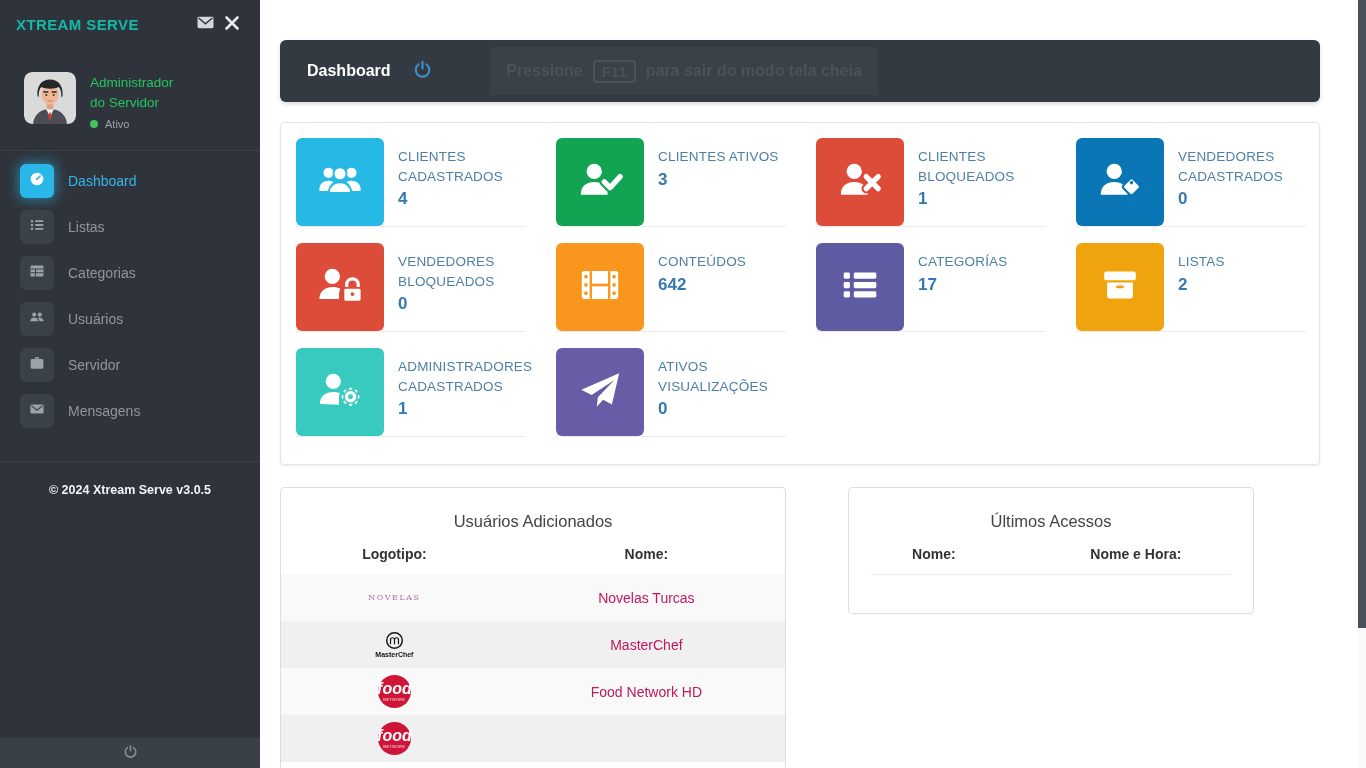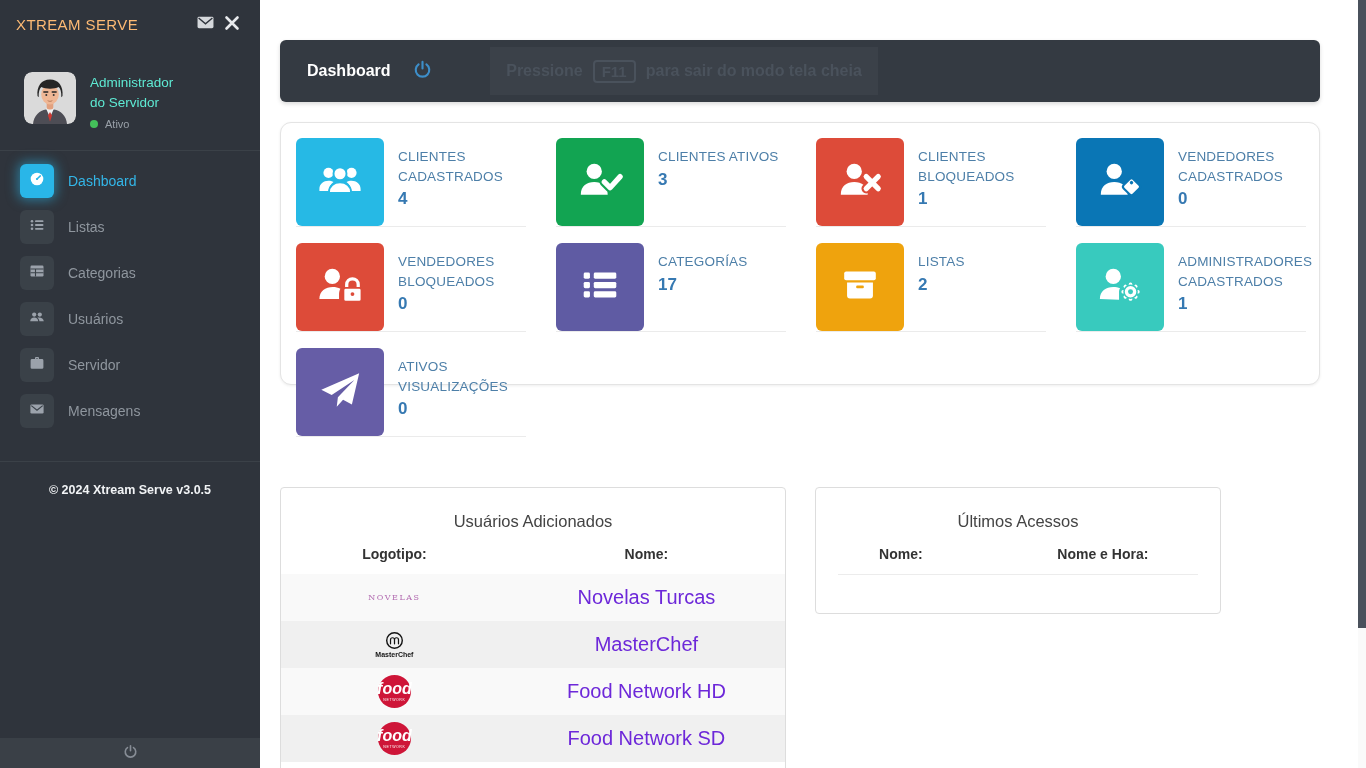--- a/index.html
+++ b/index.html
@@ -2,26 +2,26 @@
 <html><head>
 <meta charset="utf-8">
 <style>
   * { margin:0; padding:0; box-sizing:border-box; }
   html,body { width:1366px; height:768px; overflow:hidden; background:#fff;
     font-family:"Liberation Sans", sans-serif; }
 
   
   .sidebar { position:absolute; left:0; top:0; width:260px; height:768px; background:#2f343c; }
   .sb-header { height:48px; display:flex; align-items:center; padding:0 16px; }
-  .brand { flex:1; font-size:15px; font-weight:normal; letter-spacing:.4px; color:#fdba74; }
+  .brand { flex:1; font-size:15px; font-weight:bold; letter-spacing:.4px; color:#14b8a6; }
   .hdr-btn { background:none; border:none; cursor:pointer; display:flex; align-items:center; padding:4px; }
   .profile { display:flex; margin:24px 0 0 24px; }
   .avatar { width:52px; height:52px; border-radius:8px; overflow:hidden; flex-shrink:0; }
   .p-text { margin-left:14px; padding-top:1px; }
-  .p-name { font-size:13.5px; color:#5eead4; line-height:1.5; }
+  .p-name { font-size:13.5px; color:#22c55e; line-height:1.5; }
   .p-status { margin-top:4px; display:flex; align-items:center; font-size:11px; color:#99a0a8;text-align:center; }
   .dot { width:8px; height:8px; border-radius:50%; background:#44c15a; margin-right:7px; }
   .sb-divider { height:1px; background:#3b4148; margin-top:20px; }
   .menu { padding-top:7px; }
   .menu-item { height:46px; display:flex; align-items:center; padding-left:20px; cursor:pointer; }
   .mi-iconbox { width:34px; height:34px; border-radius:6px; background:#3a4148; color:#9ba2ab;
     display:flex; align-items:center; justify-content:center; --ibg:#3a4148; flex-shrink:0; }
   .mi-label { margin-left:14px; font-size:14px; color:#8f969e; }
   .menu-item.m-active .mi-iconbox { background:#29b6e8; color:#fff; --ibg:#29b6e8;
     box-shadow:0 0 12px 2px rgba(41,182,232,.55); }
@@ -38,45 +38,45 @@
     background:#343a42; border-radius:6px; box-shadow:0 2px 4px rgba(0,0,0,.15); }
   .tb-title { position:absolute; left:27px; top:50%; transform:translateY(-50%);
     font-size:16px; font-weight:bold; color:#fff; }
   .tb-power { position:absolute; left:133px; top:50%; transform:translateY(-50%);
     background:none; border:none; cursor:pointer; color:#3d8ec9; display:flex; }
   .toast { position:absolute; left:210px; top:7px; width:388px; height:48px; background:#3b4149;
     display:flex; align-items:center; justify-content:center; gap:10px;
     font-size:16px; font-weight:bold; color:#4a525c; }
   .f11 { border:2px solid #4a525c; border-radius:4px; padding:1px 7px; font-size:15px; }
 
-  .stats-panel { position:absolute; left:20px; top:122px; width:1040px; height:263px;
-    background:#fff; border:1px solid #e4e4e4; border-radius:11px; box-shadow:0 1px 3px rgba(0,0,0,.07); }
+  .stats-panel { position:absolute; left:20px; top:122px; width:1040px; height:343px;
+    background:#fff; border:1px solid #e4e4e4; border-radius:4px; box-shadow:0 1px 3px rgba(0,0,0,.07); }
   .stats-grid { display:grid; grid-template-columns:repeat(4,230px); column-gap:30px; row-gap:16px;
     padding:15px 0 0 15px; }
   .stat-card { width:230px; height:89px; display:flex; border-bottom:1px solid #ebebeb; }
   .stat-iconbox { width:88px; height:88px; border-radius:6px; flex-shrink:0;
     display:flex; align-items:center; justify-content:center; }
   .stat-text { margin-left:14px; padding-top:9px; }
   .stat-label { font-size:13.5px; color:#4d7fa8; line-height:1.45; letter-spacing:.2px; max-width:124px; }
   .stat-value { font-size:17px; font-weight:bold; color:#3679b2; margin-top:3px; }
 
   .panel { position:absolute; background:#fff; border:1px solid #ddd; border-radius:4px; }
   .panel-added { left:20px; top:487px; width:506px; height:330px; }
-  .panel-access { left:555px; top:487px; width:406px; height:127px; }
+  .panel-access { left:588px; top:487px; width:406px; height:127px; }
   .panel-title { text-align:center; padding-top:24px; font-size:16.5px; color:#444; }
   .thead { display:flex; margin-top:15px; padding-bottom:12px; font-size:14px; font-weight:bold; color:#333; }
   .thead .c1, .t-row .c1 { width:45%; text-align:center; }
   .thead .c2, .t-row .c2 { width:55%; text-align:center; }
   .panel-access .thead .c1 { width:42%; }
   .panel-access .thead .c2 { width:58%; }
   .access-divider { border-top:1px solid #ececec; margin:0 22px; }
   .t-row { display:flex; align-items:center; height:47px; }
   .t-row:nth-child(odd) { background:#f9f9f9; }
   .t-row:nth-child(even) { background:#f0f0f0; }
-  .name-cell { font-size:20px; color:#6d28d9; }
+  .name-cell { font-size:14px; color:#be185d; }
   .c1 { display:flex; align-items:center; justify-content:center; }
 
   
   .badge-novelas, .badge-masterchef, .badge-food { display:none; }
   .logo-novelas .badge-novelas { display:inline-block;
     font-family:"DejaVu Serif", serif; font-size:8px; letter-spacing:1.5px; color:#b26ab0; }
   .logo-masterchef .badge-masterchef { display:inline-flex; flex-direction:column; align-items:center; }
   .mc-text { font-size:7px; font-weight:bold; color:#141414; margin-top:1px; }
   .logo-food .badge-food { display:inline-flex; width:33px; height:33px; border-radius:50%;
     background:#ce1538; flex-direction:column; align-items:center; justify-content:center; }
@@ -315,20 +315,42 @@
                 <rect x="27.5" y="27" width="19" height="14.5" rx="2.5" fill="#fff" stroke="var(--cc)" stroke-width="2"></rect>
                 <circle cx="37" cy="33.5" r="2" fill="var(--cc)"></circle>
               </svg></span>
           </div>
           <div class="stat-text">
             <div class="stat-label">VENDEDORES BLOQUEADOS</div>
             <div class="stat-value">0</div>
           </div>
         </div>
         <div class="stat-card">
+          <div class="stat-iconbox" style="background: rgb(248, 150, 29); --cc: #f8961d;">
+            <span class="stat-icon"><svg viewBox="0 0 48 48" width="46" height="46">
+                <rect x="5" y="9.5" width="38" height="29" rx="3" fill="#fff"></rect>
+                <g fill="var(--cc)">
+                  <rect x="13.2" y="9.5" width="2.4" height="29"></rect>
+                  <rect x="32.4" y="9.5" width="2.4" height="29"></rect>
+                  <rect x="15.6" y="22.6" width="16.8" height="2.8"></rect>
+                  <rect x="7.6" y="13.5" width="3.4" height="3.6" rx="1"></rect>
+                  <rect x="7.6" y="22.2" width="3.4" height="3.6" rx="1"></rect>
+                  <rect x="7.6" y="30.9" width="3.4" height="3.6" rx="1"></rect>
+                  <rect x="37" y="13.5" width="3.4" height="3.6" rx="1"></rect>
+                  <rect x="37" y="22.2" width="3.4" height="3.6" rx="1"></rect>
+                  <rect x="37" y="30.9" width="3.4" height="3.6" rx="1"></rect>
+                </g>
+              </svg></span>
+          </div>
+          <div class="stat-text">
+            <div class="stat-label">CONTEÚDOS</div>
+            <div class="stat-value">642</div>
+          </div>
+        </div>
+        <div class="stat-card">
           <div class="stat-iconbox" style="background: rgb(95, 91, 163); --cc: #5f5ba3;">
             <span class="stat-icon"><svg viewBox="0 0 48 48" width="46" height="46" fill="#fff">
                 <rect x="7" y="11" width="6.5" height="6.5" rx="1.5"></rect>
                 <rect x="17.5" y="11" width="23.5" height="6.5" rx="1.5"></rect>
                 <rect x="7" y="20.8" width="6.5" height="6.5" rx="1.5"></rect>
                 <rect x="17.5" y="20.8" width="23.5" height="6.5" rx="1.5"></rect>
                 <rect x="7" y="30.6" width="6.5" height="6.5" rx="1.5"></rect>
                 <rect x="17.5" y="30.6" width="23.5" height="6.5" rx="1.5"></rect>
               </svg></span>
           </div>
@@ -426,21 +448,20 @@
           <div class="cell c2 name-cell">Food Network HD</div>
         </div>
         <div class="t-row logo-food">
           <div class="cell c1">
 
             <span class="badge-food">
               <span class="fd-text">food</span>
               <span class="fd-sub">network</span>
             </span>
           </div>
-          <div class="cell c2 name-cell">Food Network SD</div>
         </div>
       </div>
   </section>
 
   <section class="panel panel-access">
     <div class="panel-title">Últimos Acessos</div>
     <div class="thead">
       <div class="c1">Nome:</div>
       <div class="c2">Nome e Hora:</div>
     </div>

